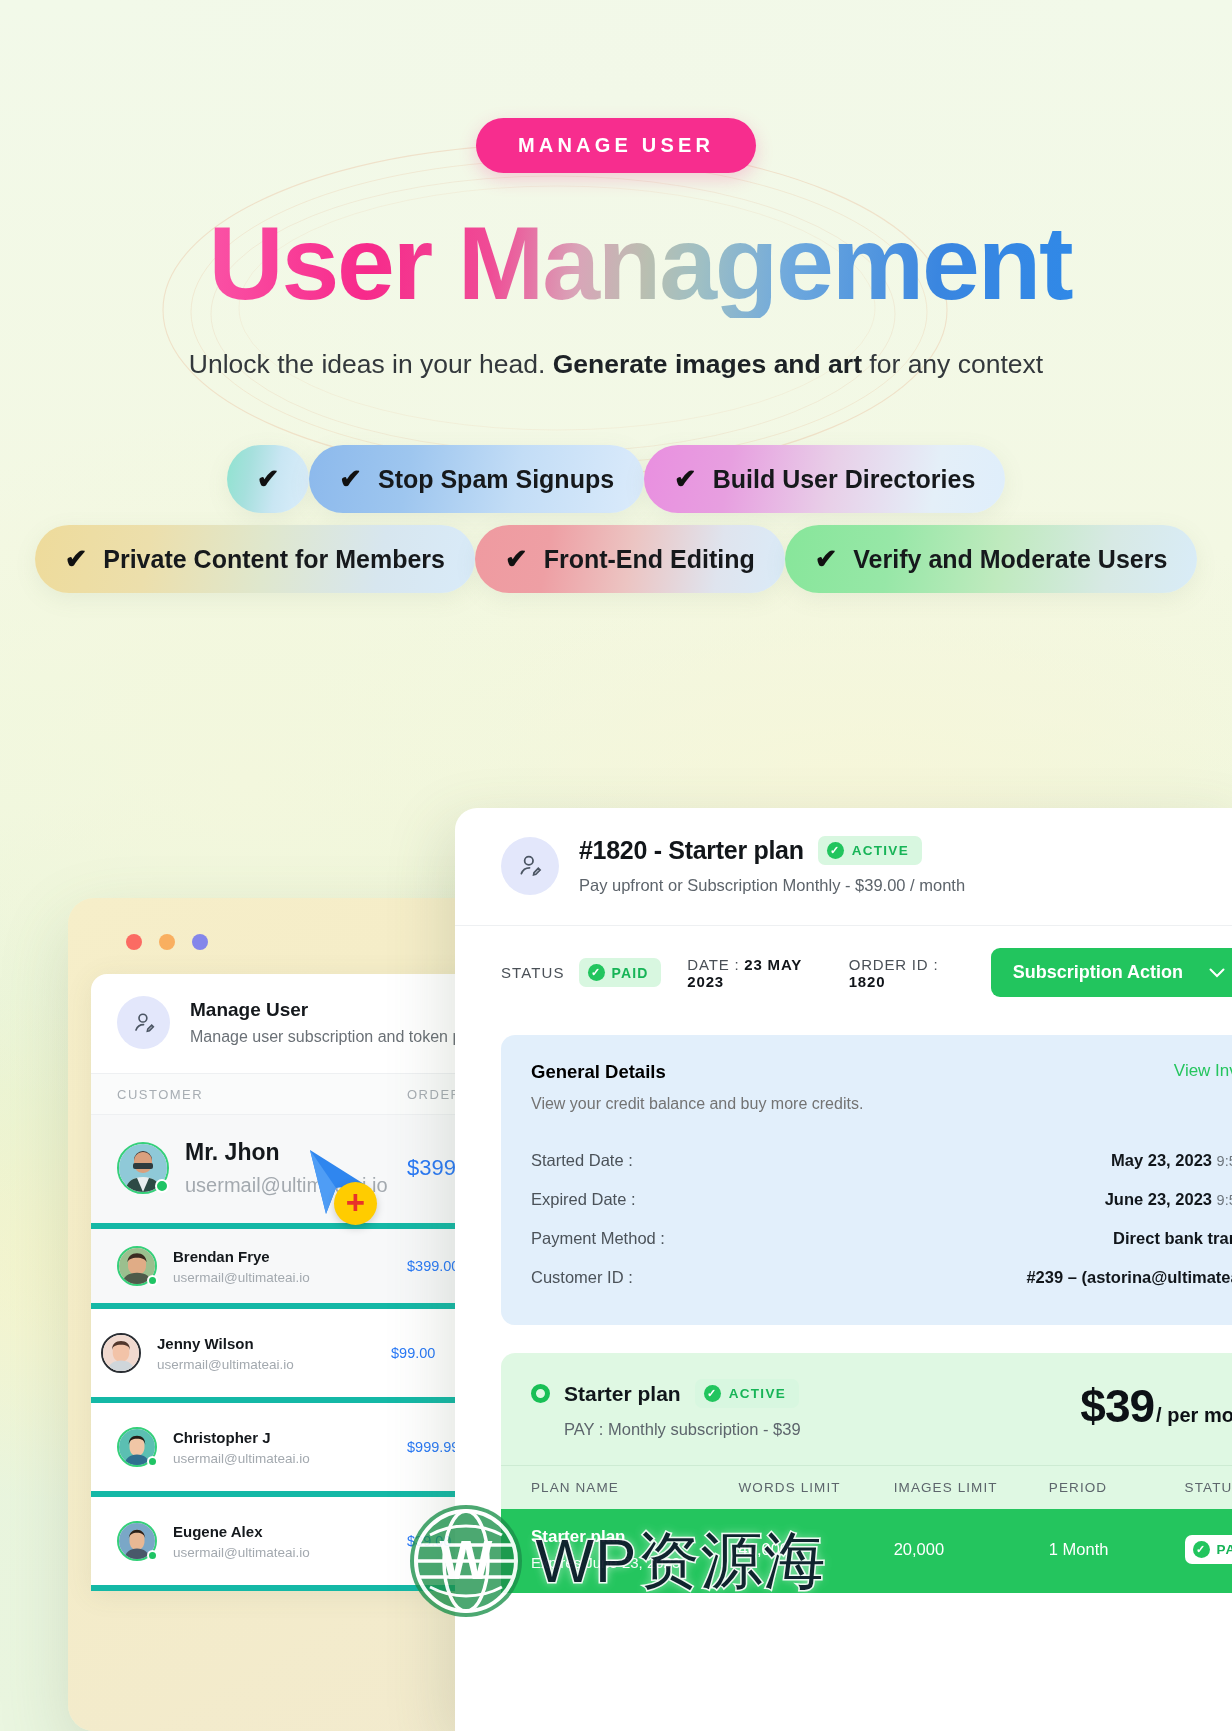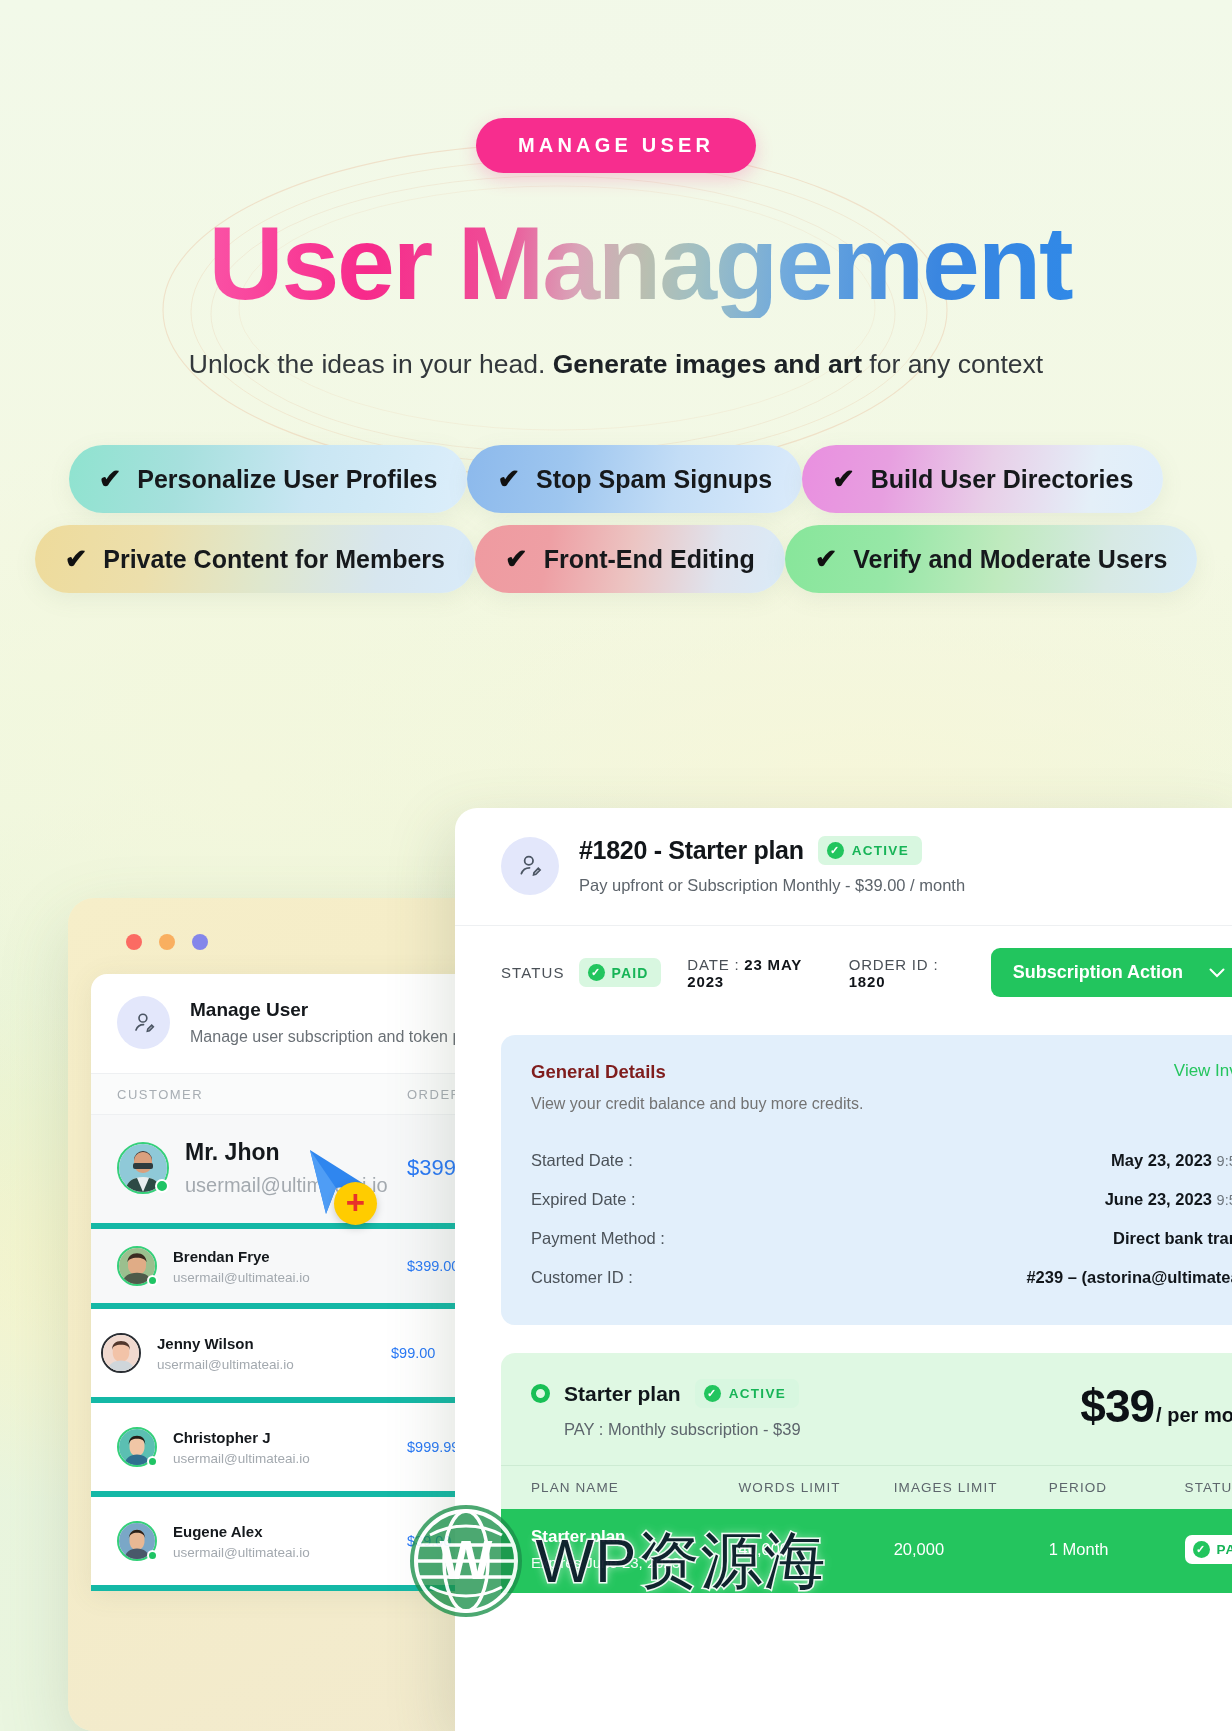--- a/index.html
+++ b/index.html
@@ -249,21 +249,21 @@
   }
 
   .gd-card {
     margin: 14px 0 0 46px;
     width: 800px;
     background: #e2effb;
     border-radius: 14px;
     padding: 26px 32px 28px 30px;
   }
   .gd-top { display: flex; justify-content: space-between; align-items: flex-start; }
-  .gd-title { font-size: 18.5px; font-weight: 700; color: #7f1d1d; }
+  .gd-title { font-size: 18.5px; font-weight: 700; color: #000000; }
   .gd-desc { font-size: 16px; color: #737373; margin-top: 12px; }
   .gd-link { font-size: 17px; color: #25c55e; font-weight: 400; cursor: pointer; }
   .gd-rows { margin-top: 28px; }
   .gd-row {
     display: flex; justify-content: space-between; align-items: baseline;
     padding: 10px 0;
     font-size: 16.5px;
   }
   .gd-k { color: #4b5259; }
   .gd-v { color: #11161b; font-weight: 700; }
@@ -361,21 +361,20 @@
   <h1 class="headline">User Management</h1>
 
   <p class="subhead">
     <span>Unlock the ideas in your head. </span><b>Generate images and art</b><span> for any context</span><br>
   </p>
 
   <div class="pill-rows">
     <div class="pill-row">
       <div class="pill p-teal">
         <span class="tick">✔</span>
-        <span>Personalize User Profiles</span>
       </div>
       <div class="pill p-blue">
         <span class="tick">✔</span>
         <span>Stop Spam Signups</span>
       </div>
       <div class="pill p-pink">
         <span class="tick">✔</span>
         <span>Build User Directories</span>
       </div>
     </div>

